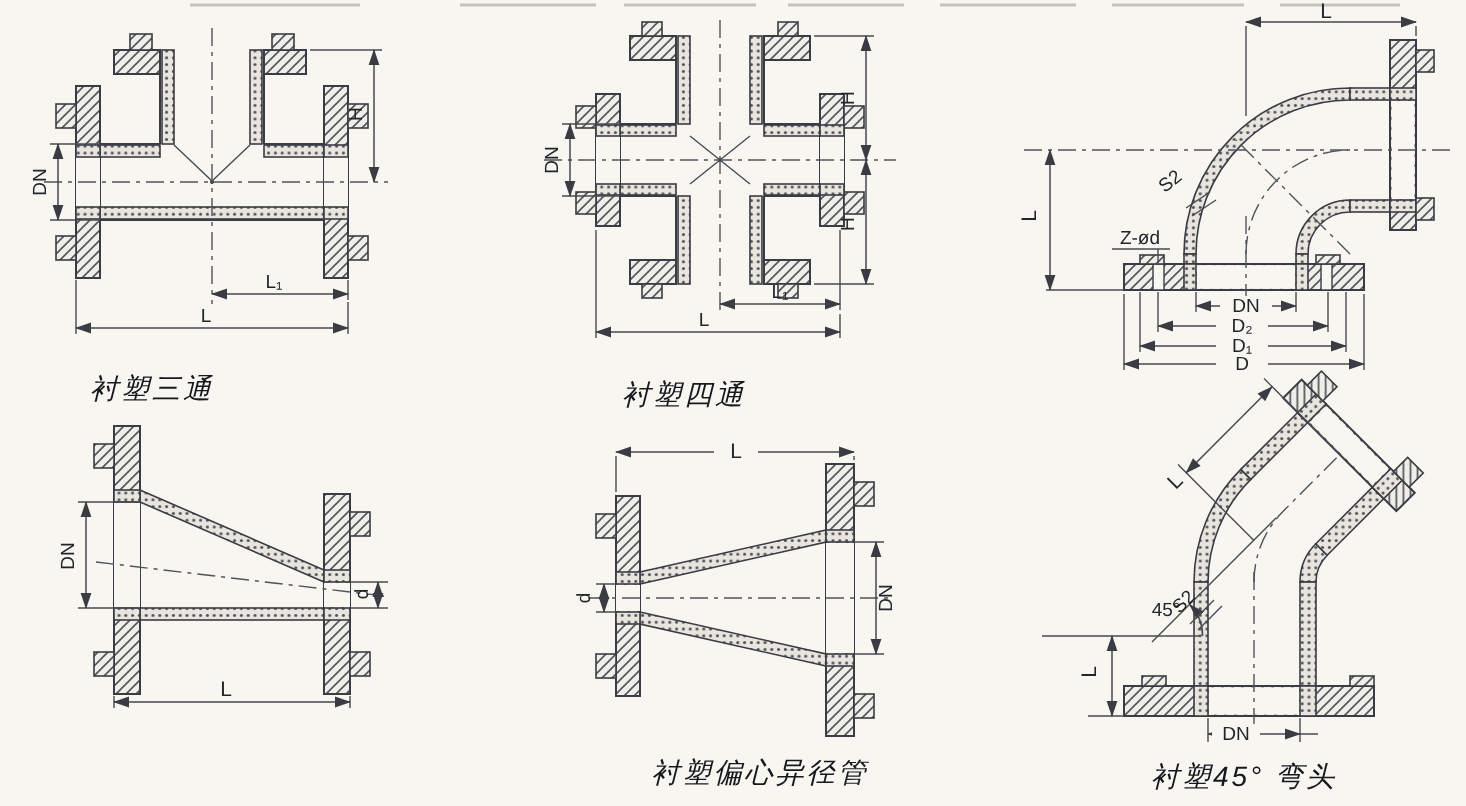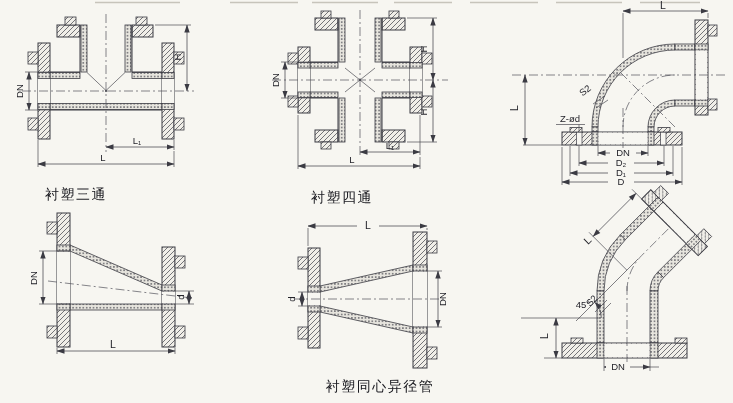--- a/index.html
+++ b/index.html
@@ -10,21 +10,21 @@
   }
   svg.art{position:absolute;left:0;top:0;}
   svg text{
     font-family:"Liberation Sans","DejaVu Sans",sans-serif;
     font-size:9.5px;fill:#24242b;
   }
   svg text.big{font-size:10.5px;}
   .cap{
     position:absolute;transform:translateX(-50%);
     font-size:14px;font-weight:500;letter-spacing:1.5px;
-    color:#17171d;white-space:nowrap;
+    color:#17171d;white-space:nowrap;font-style:italic;
   }
 </style>
 </head>
 <body>
 
 <div class="stage">
 
 <svg class="art" width="733" height="403" viewBox="0 0 733 403">
   <defs>
     <pattern id="hat" width="5" height="5" patternUnits="userSpaceOnUse">
@@ -312,14 +312,15 @@
       <path class="thin" d="M604,359 V371 M650,359 V371 M650,367 H659"></path>
       <line class="dim" x1="604" y1="367" x2="650" y2="367" marker-start="url(#as)" marker-end="url(#ae)"></line>
       <rect class="lbg" x="606" y="362" width="24" height="10"></rect>
       <text x="618" y="370" text-anchor="middle">DN</text>
     </g>
   </g>
 </svg>
 
   <div class="cap" style="left:76px;top:186px">衬塑三通</div>
   <div class="cap" style="left:342px;top:189px">衬塑四通</div>
-  <div class="cap" style="left:380px;top:378px">衬塑同心异径管</div>
+  <div class="cap" style="left:380px;top:378px">衬塑偏心异径管</div>
+  <div class="cap" style="left:622px;top:380px">衬塑45° 弯头</div>
 </div>
 
 </body></html>

